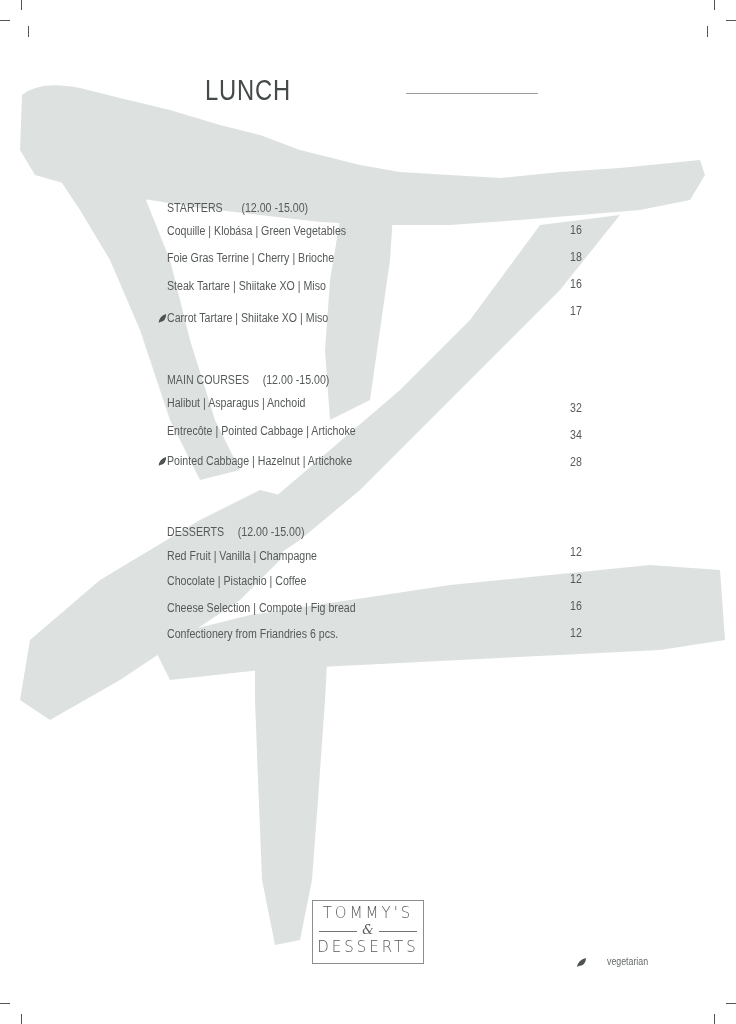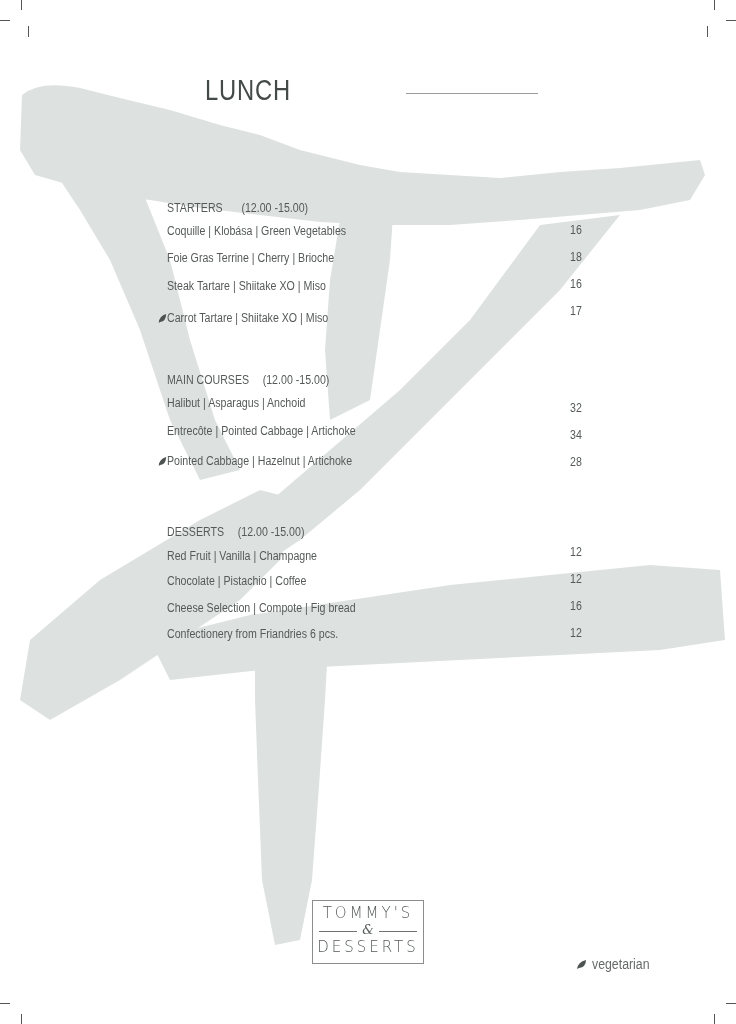--- a/index.html
+++ b/index.html
@@ -26,21 +26,21 @@
     .logo {
       position: absolute; left: 312px; top: 900px; width: 110px; height: 62px;
       border: 1px solid #8a8d8c; z-index: 3; text-align: center; color: #555a58;
     }
     .logo .l1, .logo .l3 { font-family: "DejaVu Sans", sans-serif; font-size: 15px; letter-spacing: 3px; font-weight: 300; }
     .logo .l1 { margin-top: 3px; }
     .logo .amp-row { position: relative; height: 16px; font-family: "DejaVu Serif", serif; font-style: italic; font-size: 13px; line-height: 16px; }
     .logo .amp-row::before, .logo .amp-row::after { content: ""; position: absolute; top: 9px; width: 38px; height: 1px; background: #6f7372; }
     .logo .amp-row::before { left: 6px; }
     .logo .amp-row::after { right: 6px; }
-    .legend { position: absolute; left: 577px; top: 956px; z-index: 3; display: flex; align-items: center; gap: 5px; font-size: 14px; color: #666a69; }
+    .legend { position: absolute; left: 577px; top: 956px; z-index: 3; display: flex; align-items: flex-end; gap: 20px; font-size: 10px; color: #666a69; }
     .legend .txt { transform: scaleX(0.88); transform-origin: left center; }
   </style>
 </head>
 <body>
 
 <div class="crop" style="left:21px;top:0;width:1px;height:10px;"></div>
 <div class="crop" style="left:0;top:20px;width:10px;height:1px;"></div>
 <div class="crop" style="left:28px;top:26px;width:1px;height:11px;"></div>
 <div class="crop" style="left:714px;top:0;width:1px;height:10px;"></div>
 <div class="crop" style="left:726px;top:20px;width:10px;height:1px;"></div>

